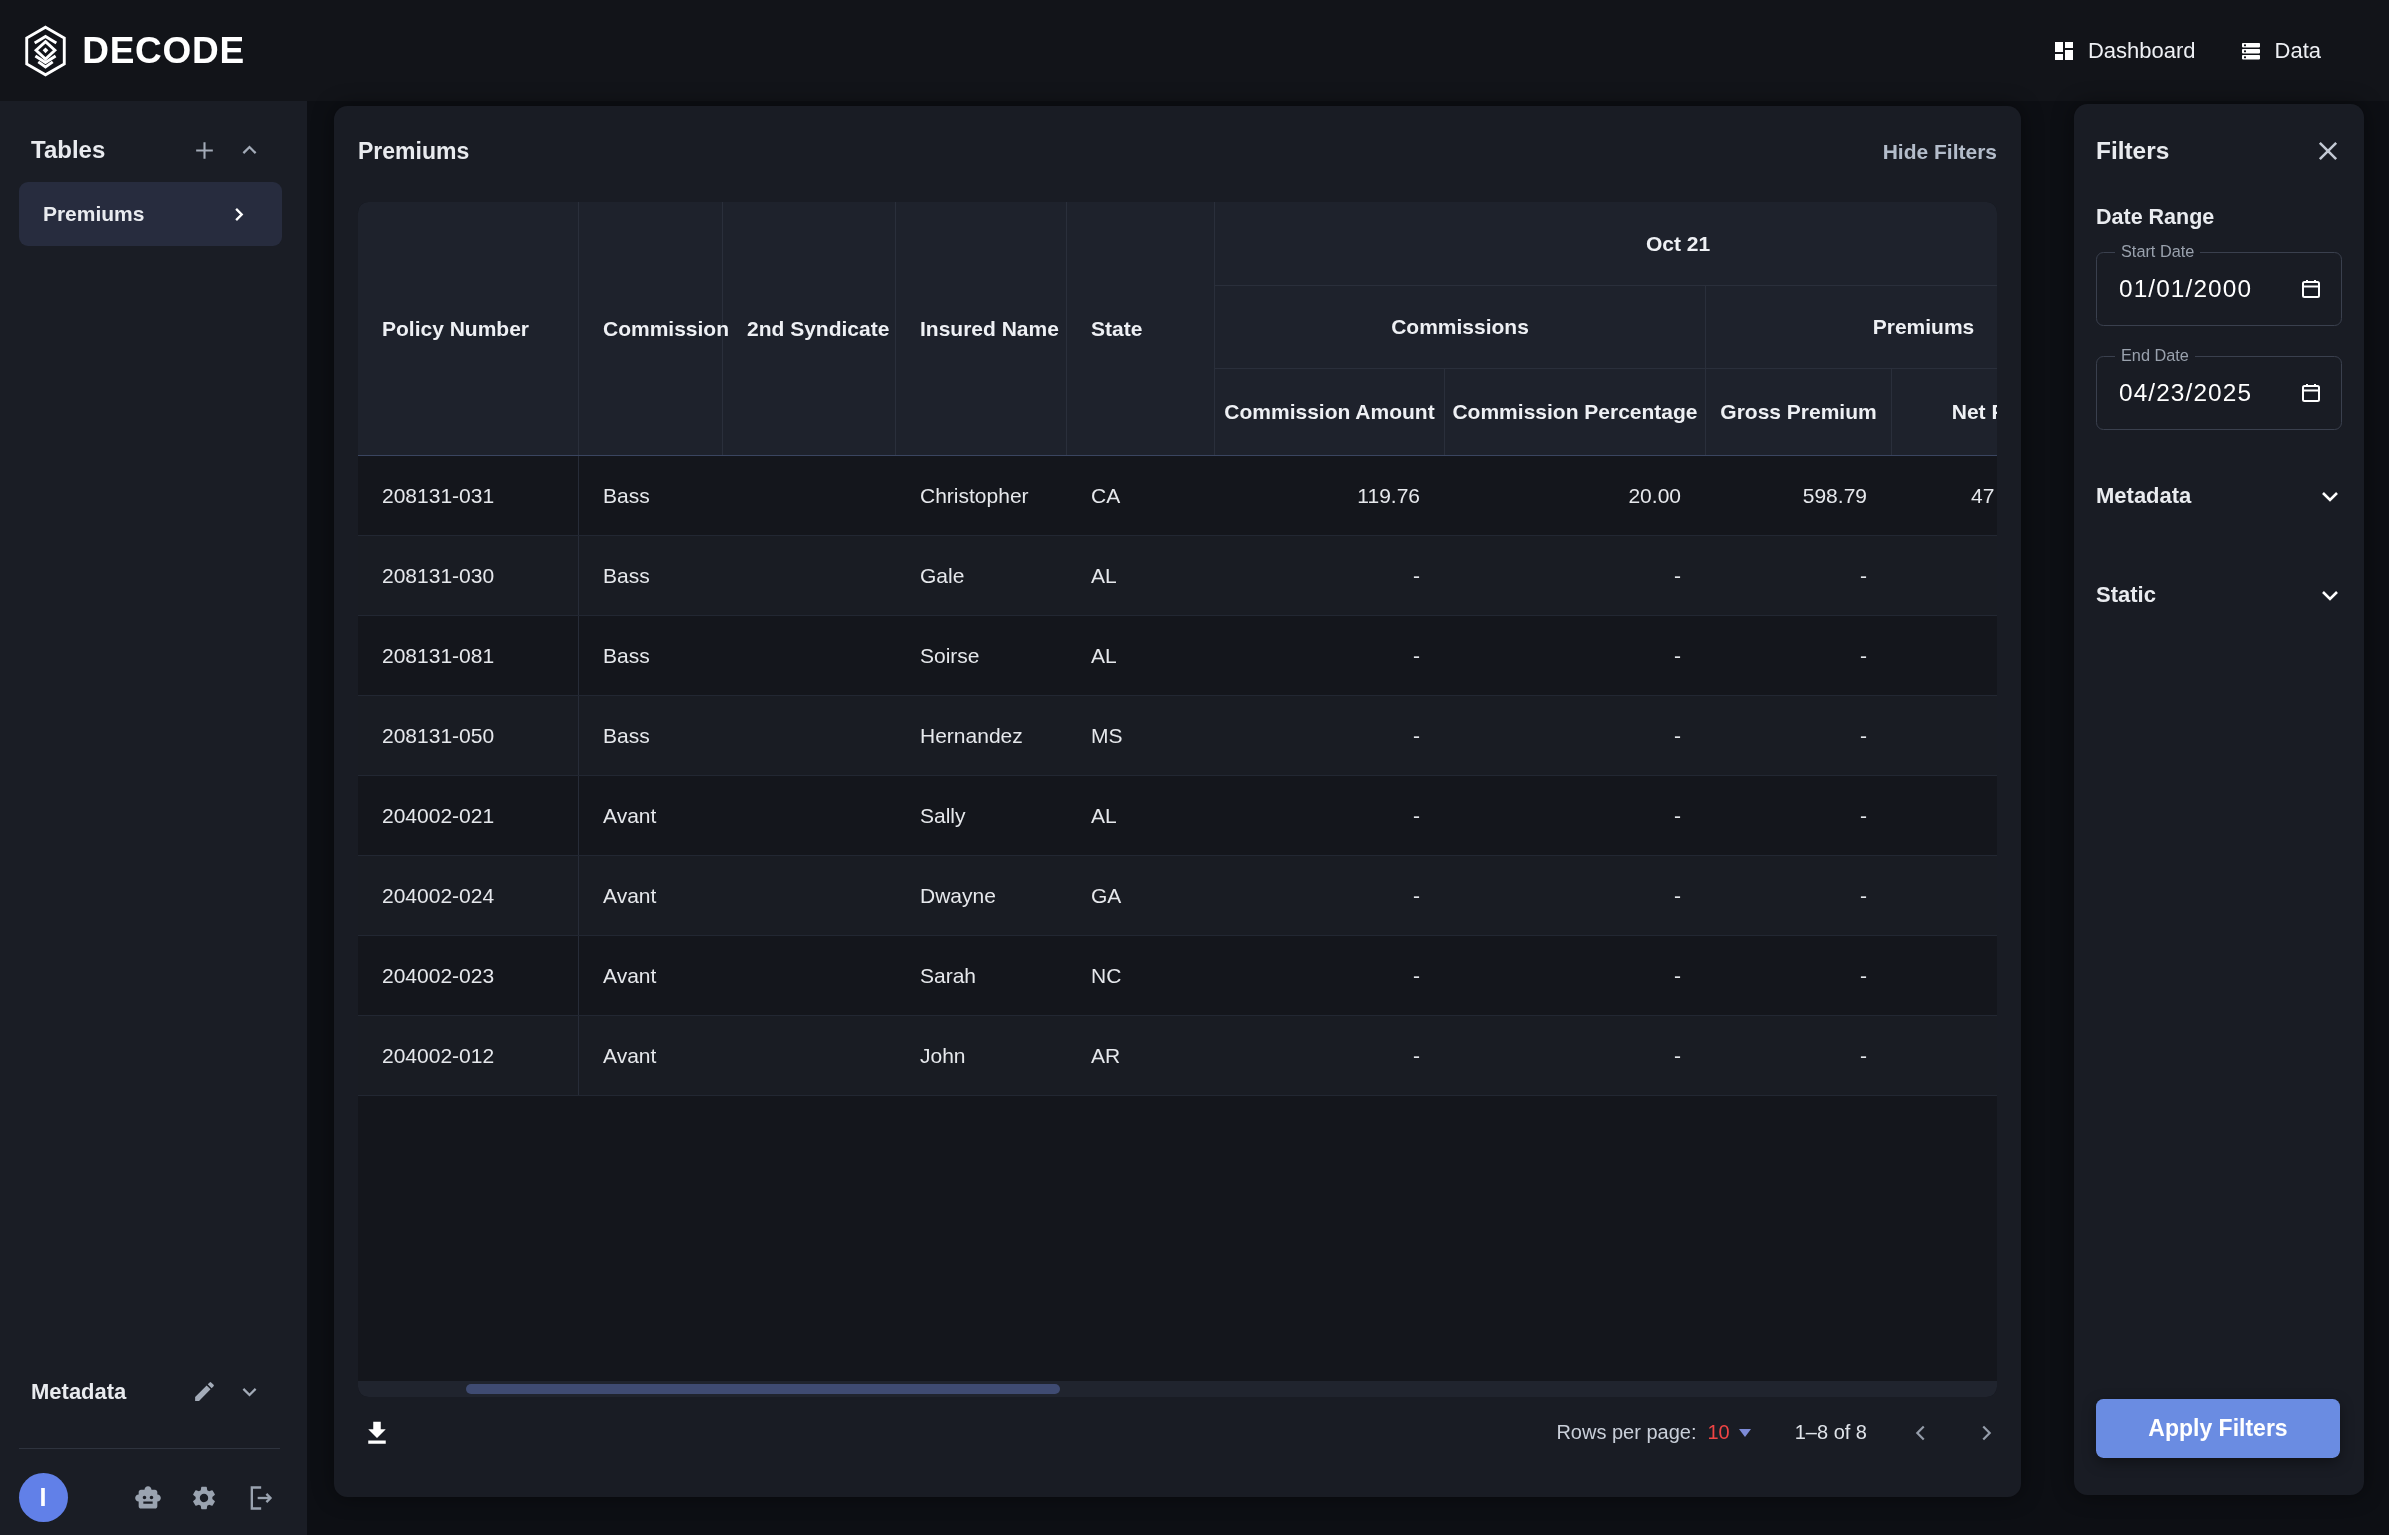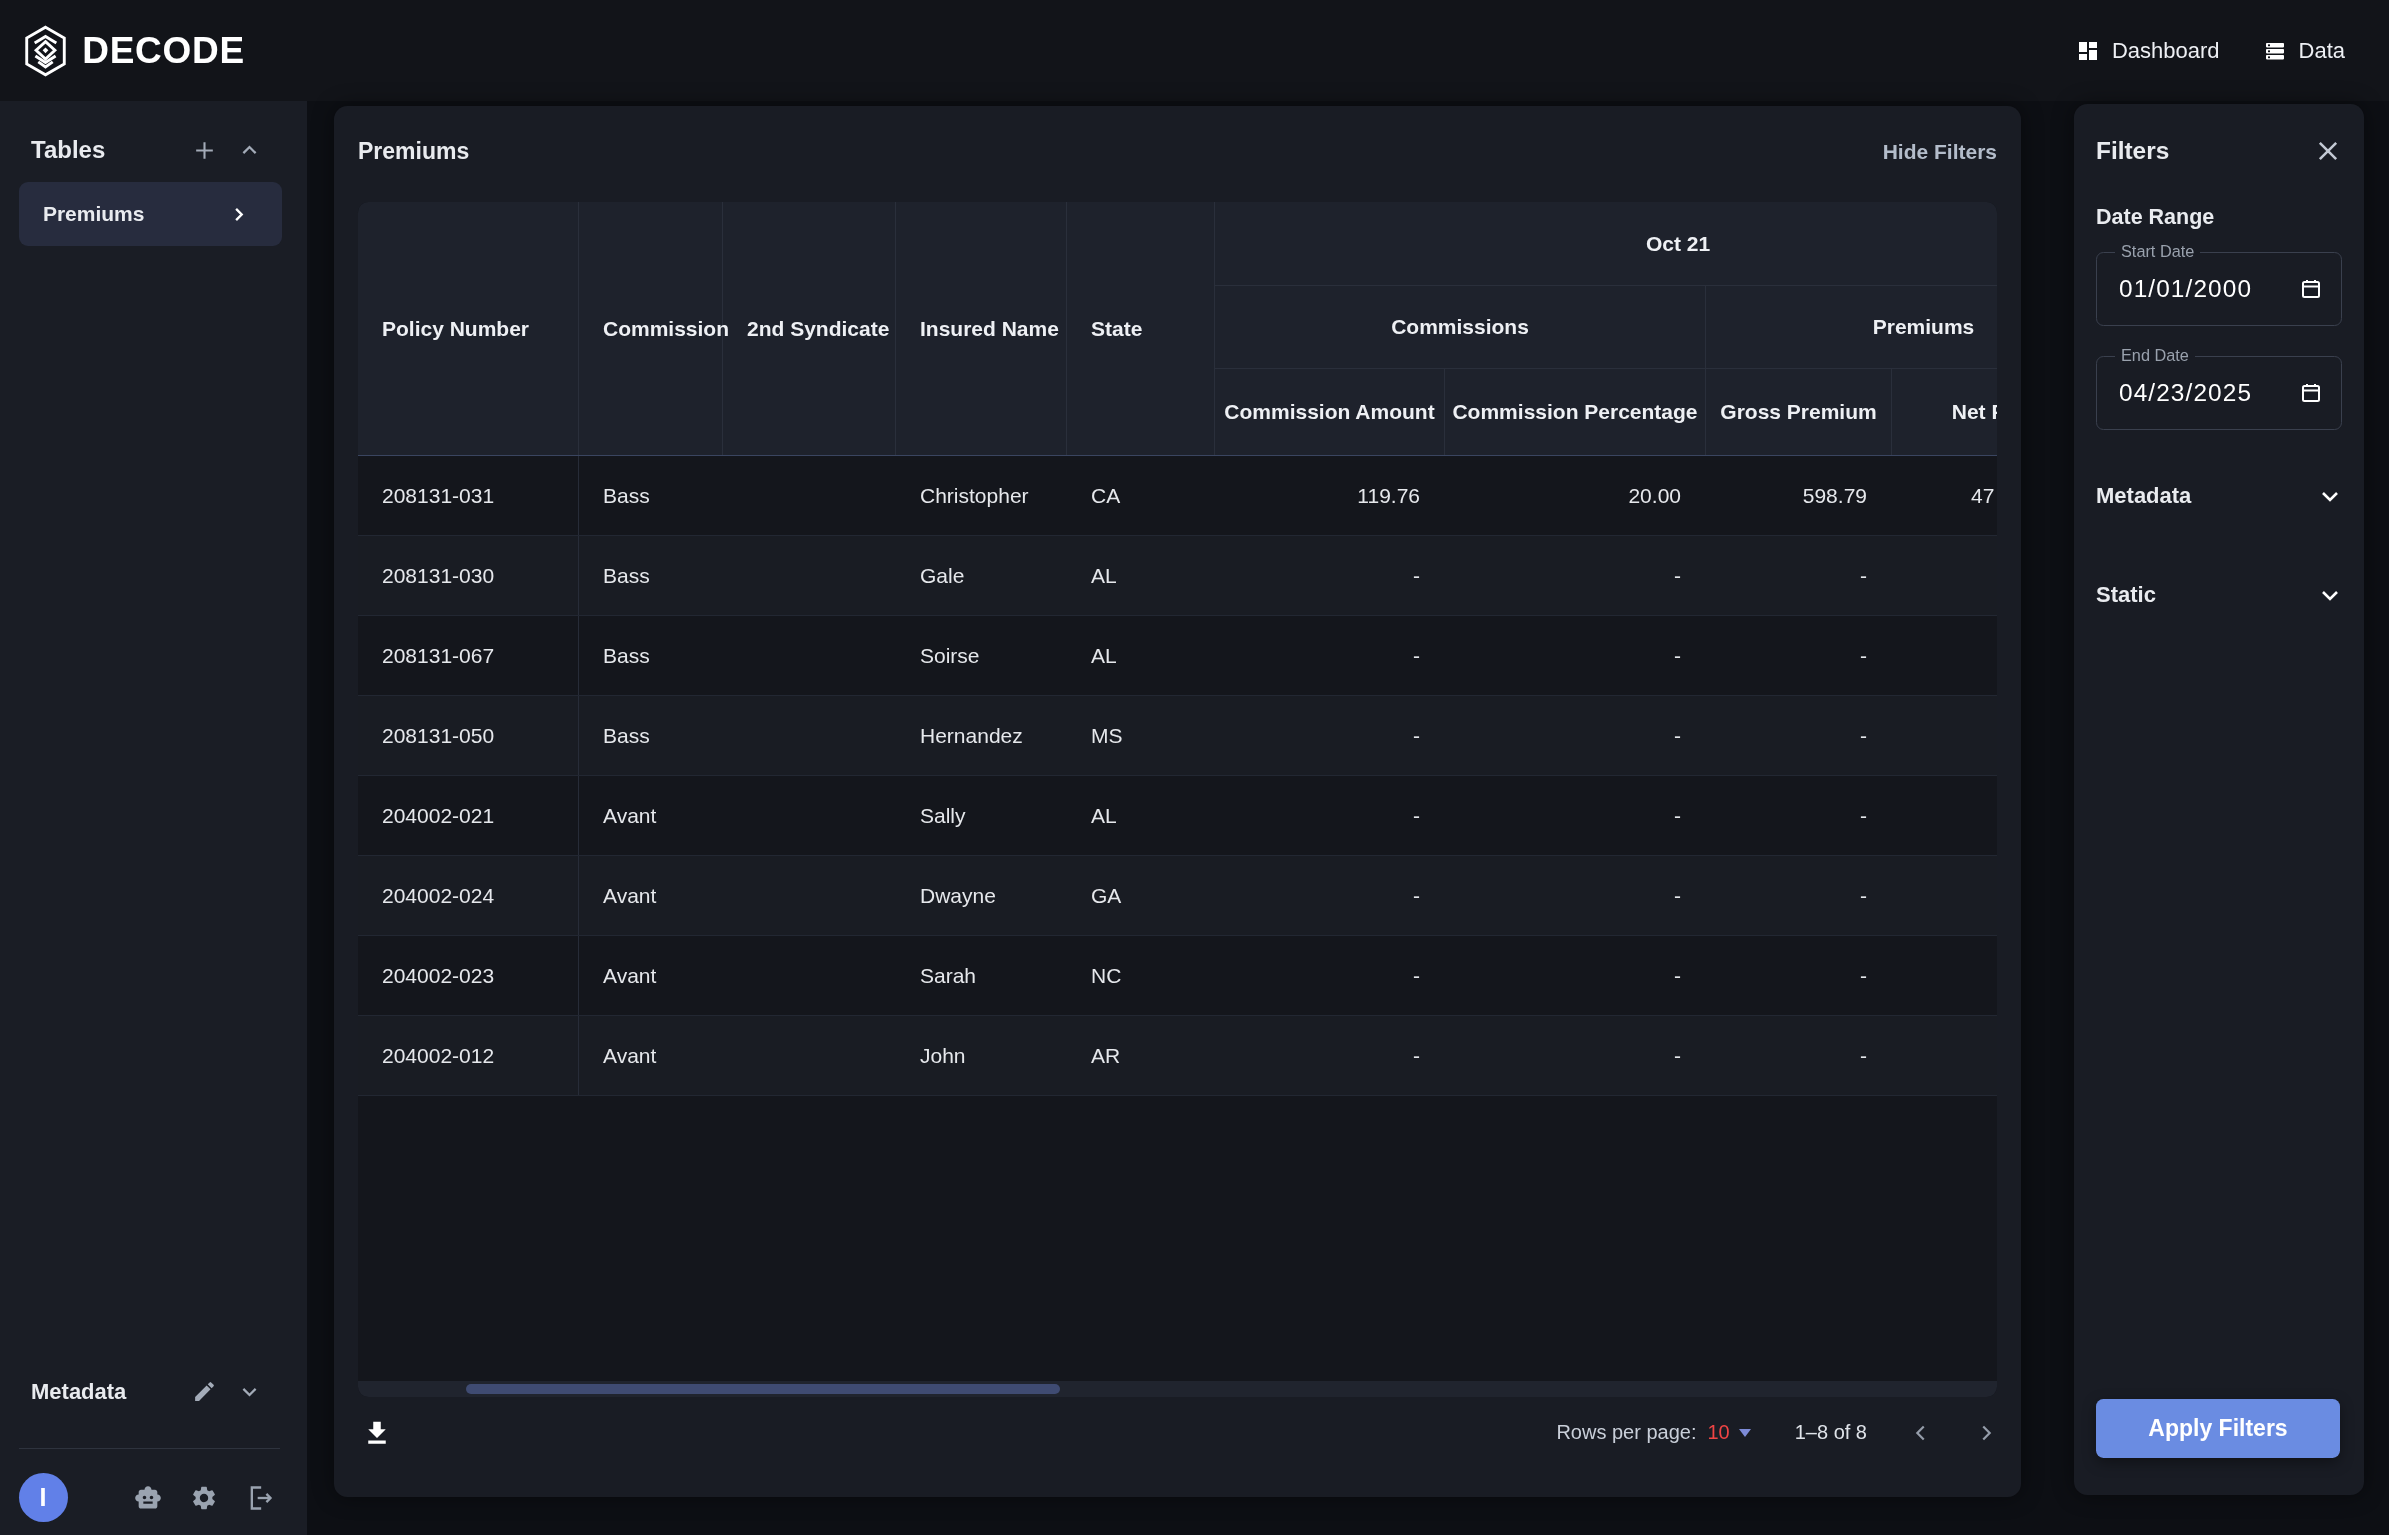--- a/index.html
+++ b/index.html
@@ -3,21 +3,21 @@
 <meta charset="utf-8">
 <style>
   * { margin:0; padding:0; box-sizing:border-box; }
   html,body { width:2389px; height:1536px; overflow:hidden; background:#0d0f14;
     font-family:"Liberation Sans", sans-serif; color:#e9ebef; }
 
   
   .topbar { height:101px; display:flex; align-items:center; background:#121419; padding-left:22px; }
   .brand { display:flex; align-items:center; gap:13.3px; }
   .brand-text { font-size:37px; font-weight:bold; letter-spacing:0.7px; color:#fff; }
-  .nav { margin-left:auto; display:flex; align-items:center; gap:43px; padding-right:44px; }
+  .nav { margin-left:auto; display:flex; align-items:center; gap:43px; padding-right:68px; }
   .nav-item { display:flex; align-items:center; gap:12px; cursor:pointer; }
   .nav-item span { font-size:22px; font-weight:500; color:#eef0f4; }
 
   
   .shell { display:flex; height:1434px; }
   .sidebar { width:307px; background:#1a1d25; position:relative; flex:none; }
   .content { flex:1; position:relative; }
 
   
   .sb-head { display:flex; align-items:center; padding:33px 47px 0 31px; height:65px; }
@@ -259,21 +259,21 @@
                 <div class="cell left">Bass</div>
                 <div class="cell left"></div>
                 <div class="cell left">Gale</div>
                 <div class="cell left">AL</div>
                 <div class="cell num">-</div>
                 <div class="cell num">-</div>
                 <div class="cell num">-</div>
                 <div class="cell netprem"></div>
               </div>
               <div class="t-row odd">
-                <div class="cell c0">208131-067</div>
+                <div class="cell c0">208131-081</div>
                 <div class="cell left">Bass</div>
                 <div class="cell left"></div>
                 <div class="cell left">Soirse</div>
                 <div class="cell left">AL</div>
                 <div class="cell num">-</div>
                 <div class="cell num">-</div>
                 <div class="cell num">-</div>
                 <div class="cell netprem"></div>
               </div>
               <div class="t-row even">

